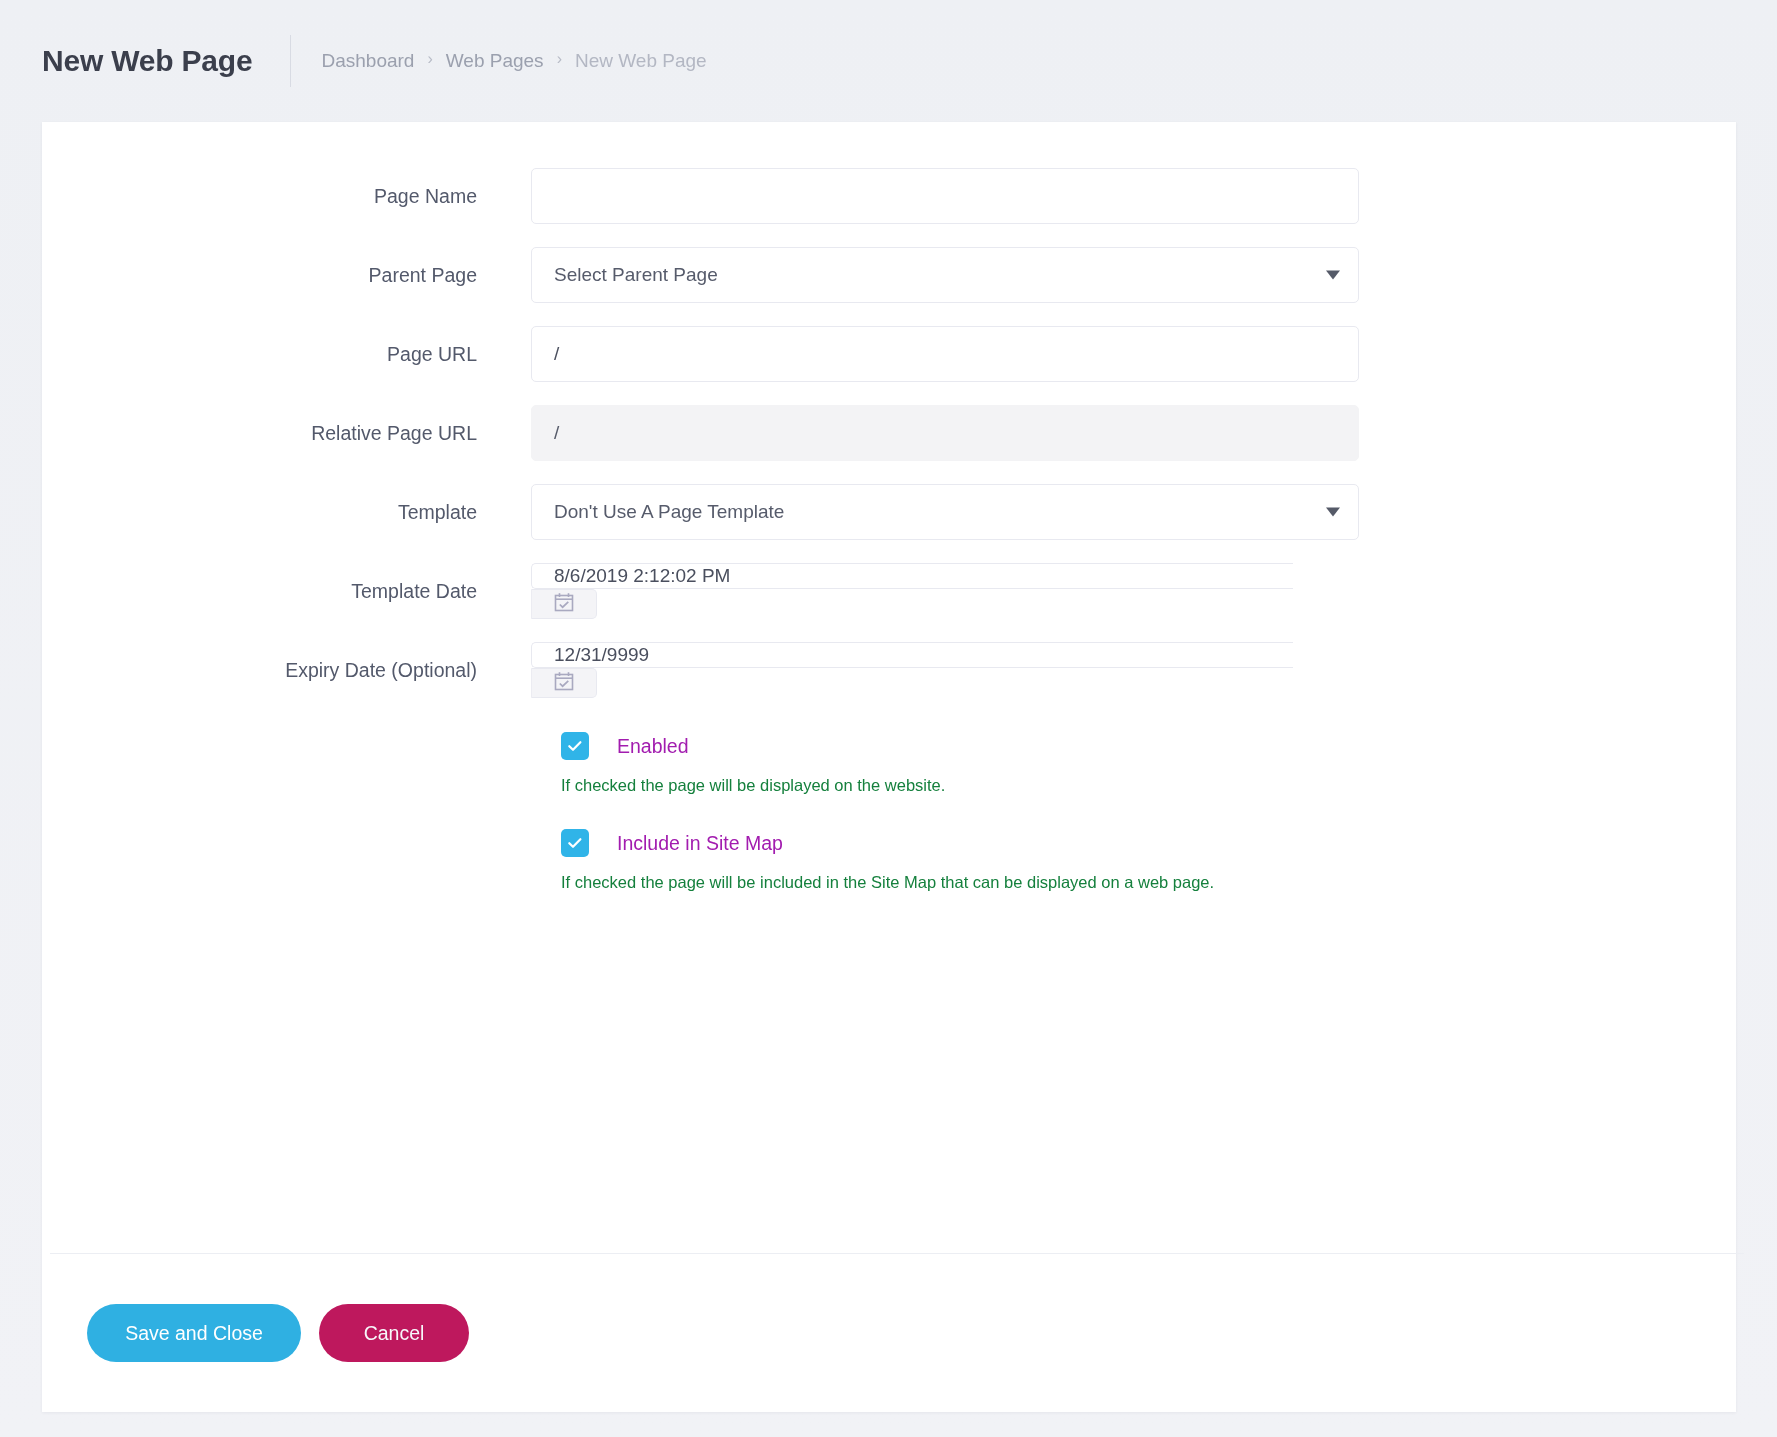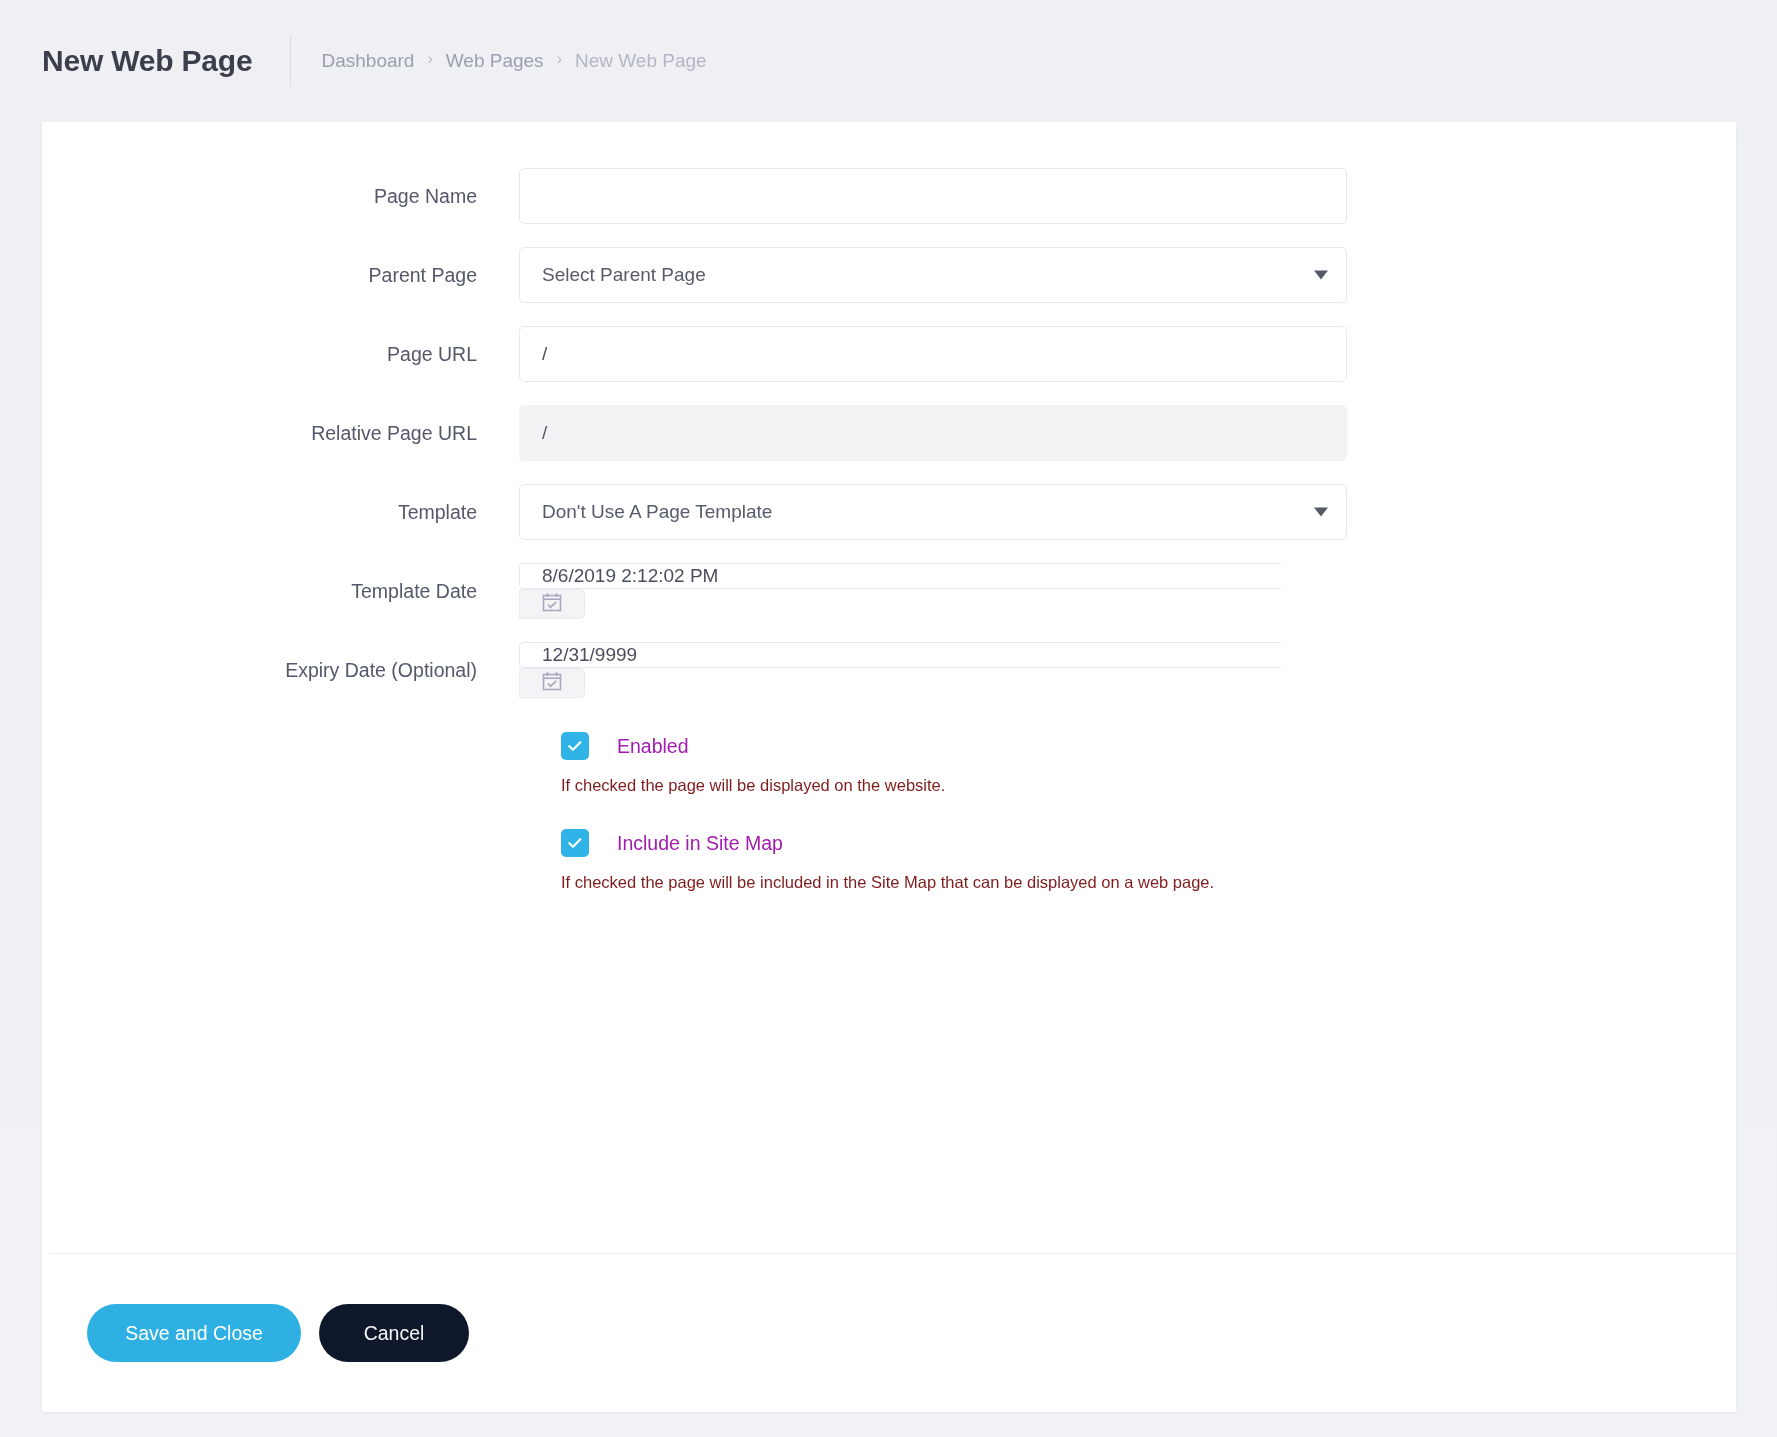--- a/index.html
+++ b/index.html
@@ -80,20 +80,21 @@
     text-align: right;
     padding-right: 42px;
     font-size: 19.5px;
     color: #53596b;
     line-height: 56px;
     white-space: nowrap;
   }
   .field-wrap {
     width: 956px;
     position: relative;
+    margin-left: 12px;
   }
 
   .text-input {
     width: 828px;
     height: 56px;
     border: 1px solid #e8e9f0;
     border-radius: 5px;
     background: #fff;
     font-family: "Liberation Sans", sans-serif;
     font-size: 19px;
@@ -186,21 +187,21 @@
   .cbox svg { display: block; }
   .check-label {
     font-size: 19.5px;
     color: #a21caf;
     margin-left: 28px;
     white-space: nowrap;
   }
   .check-label.indent { margin-left: 46px; }
   .check-help {
     font-size: 16.5px;
-    color: #7f1d1d;
+    color: #15803d;
     margin-top: 16px;
     white-space: nowrap;
   }
 
   
   .card-footer {
     position: absolute;
     left: 8px; bottom: 0;
     width: 1694px;
     height: 159px;
@@ -213,21 +214,21 @@
     height: 58px;
     border: none;
     border-radius: 30px;
     font-family: "Liberation Sans", sans-serif;
     font-size: 19.5px;
     color: #ffffff;
     cursor: pointer;
     padding: 0 34px;
   }
   .btn-primary { background: #2fb0e2; min-width: 214px; }
-  .btn-secondary { background: #0f172a; min-width: 150px; color: #f7f7fa; }
+  .btn-secondary { background: #be185d; min-width: 150px; color: #f7f7fa; }
   .btn + .btn { margin-left: 18px; }
 </style>
 </head>
 <body>
 
 <div class="page">
 
   <div class="header">
     <div class="page-title">New Web Page</div>
     <div class="title-sep"></div>

